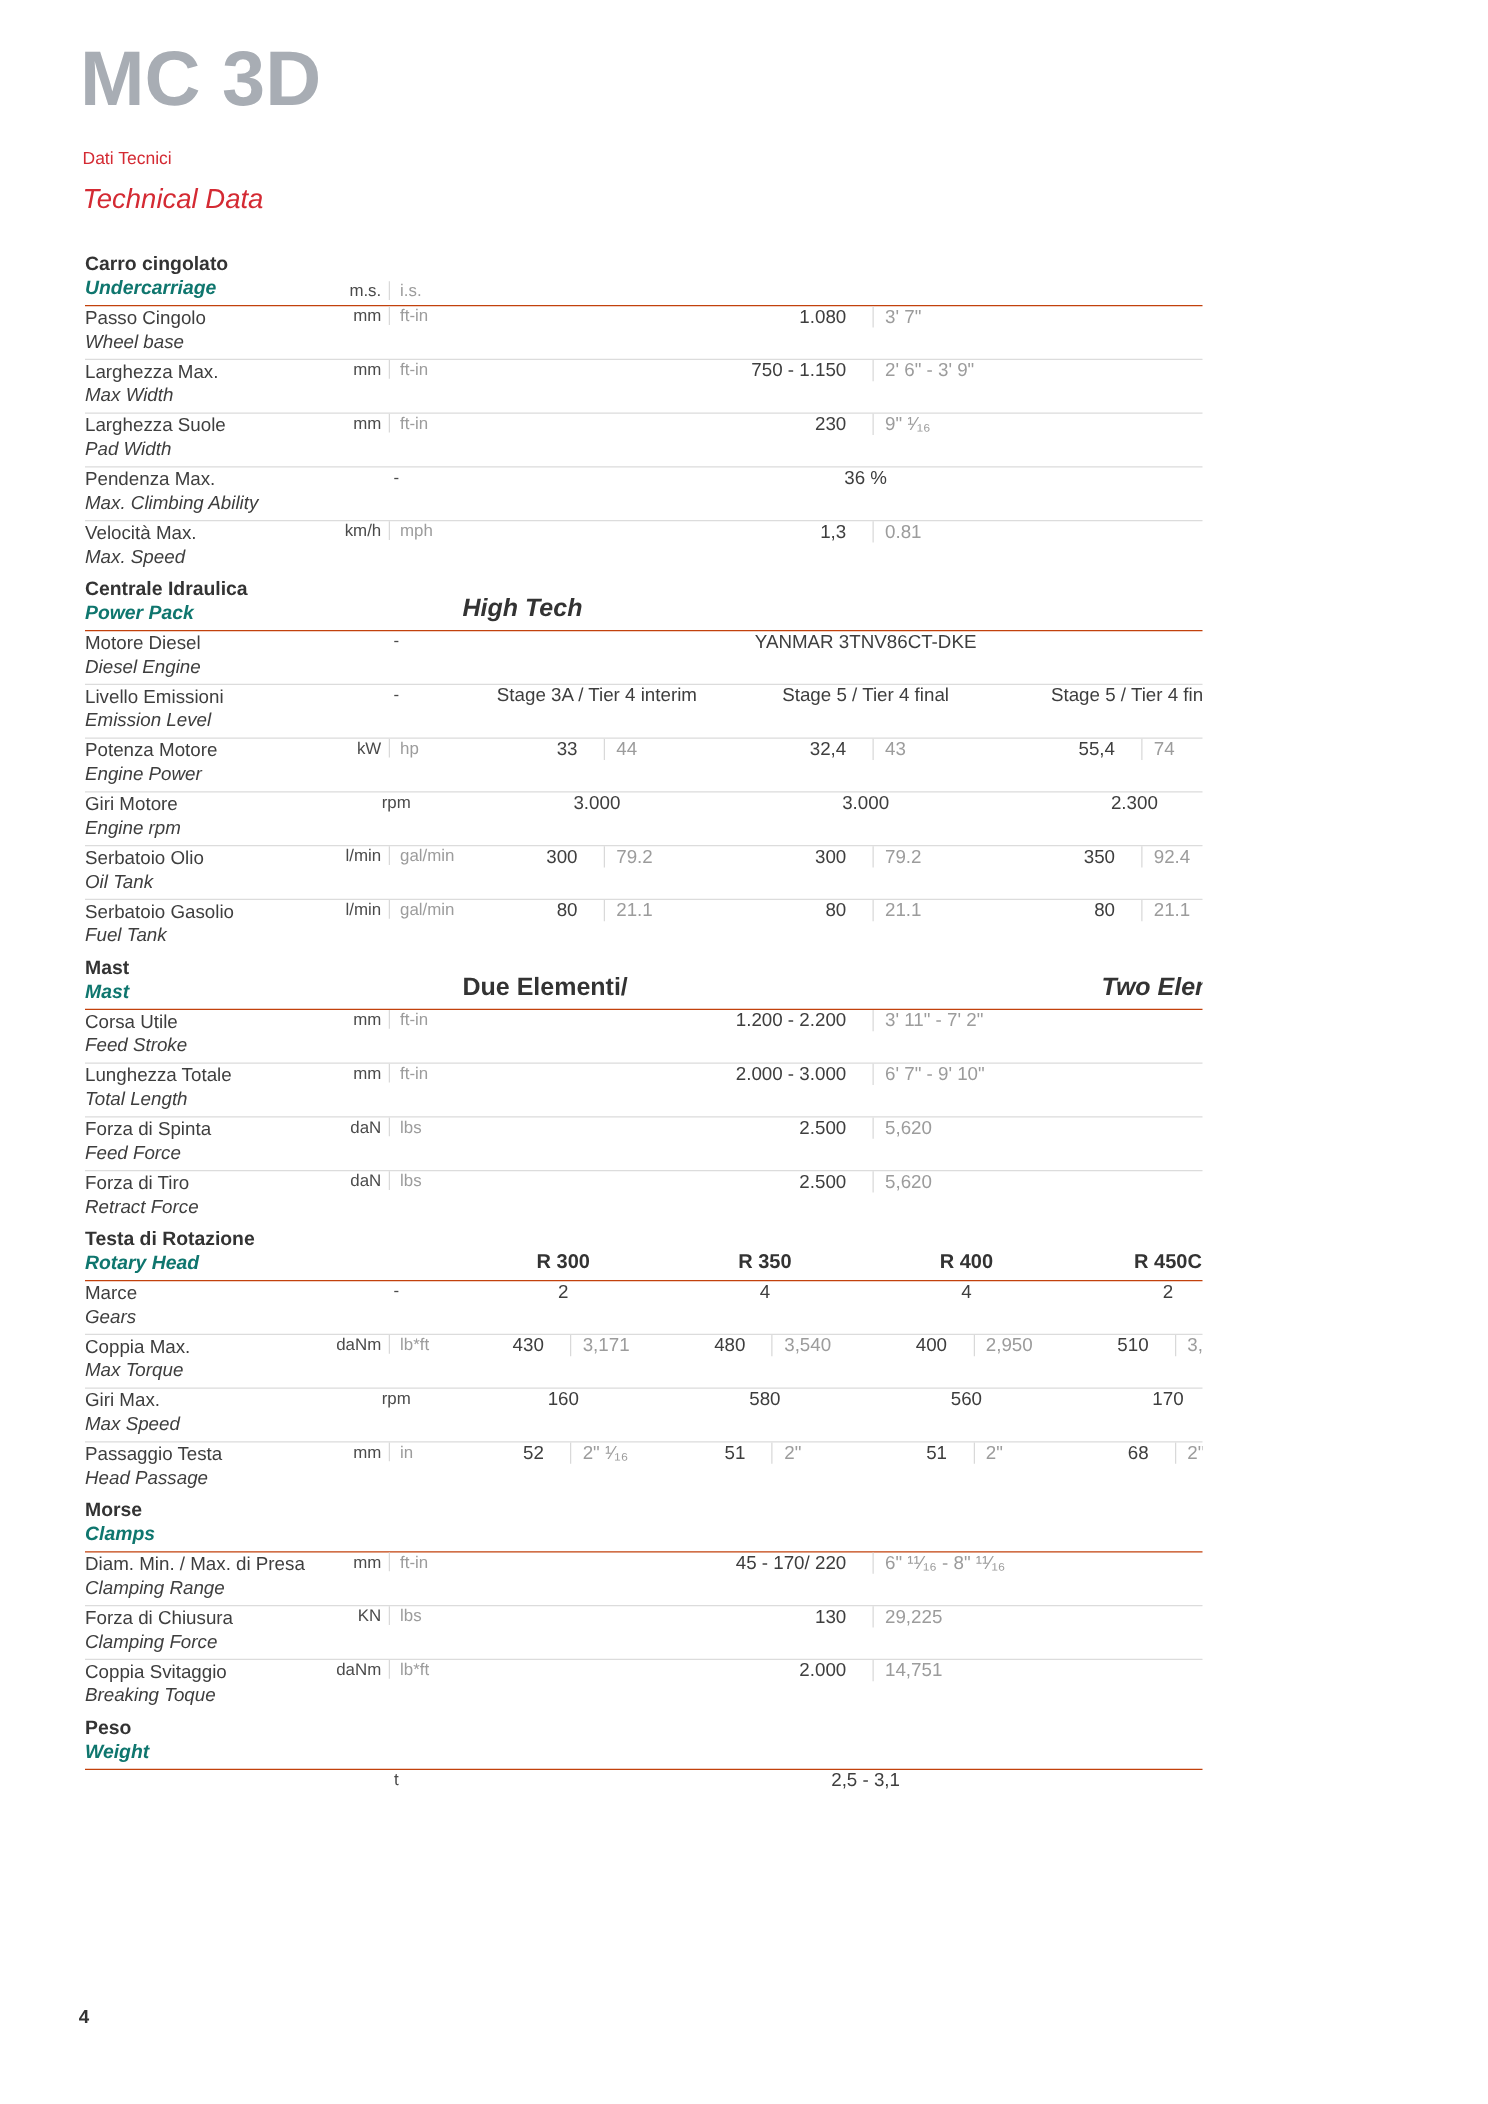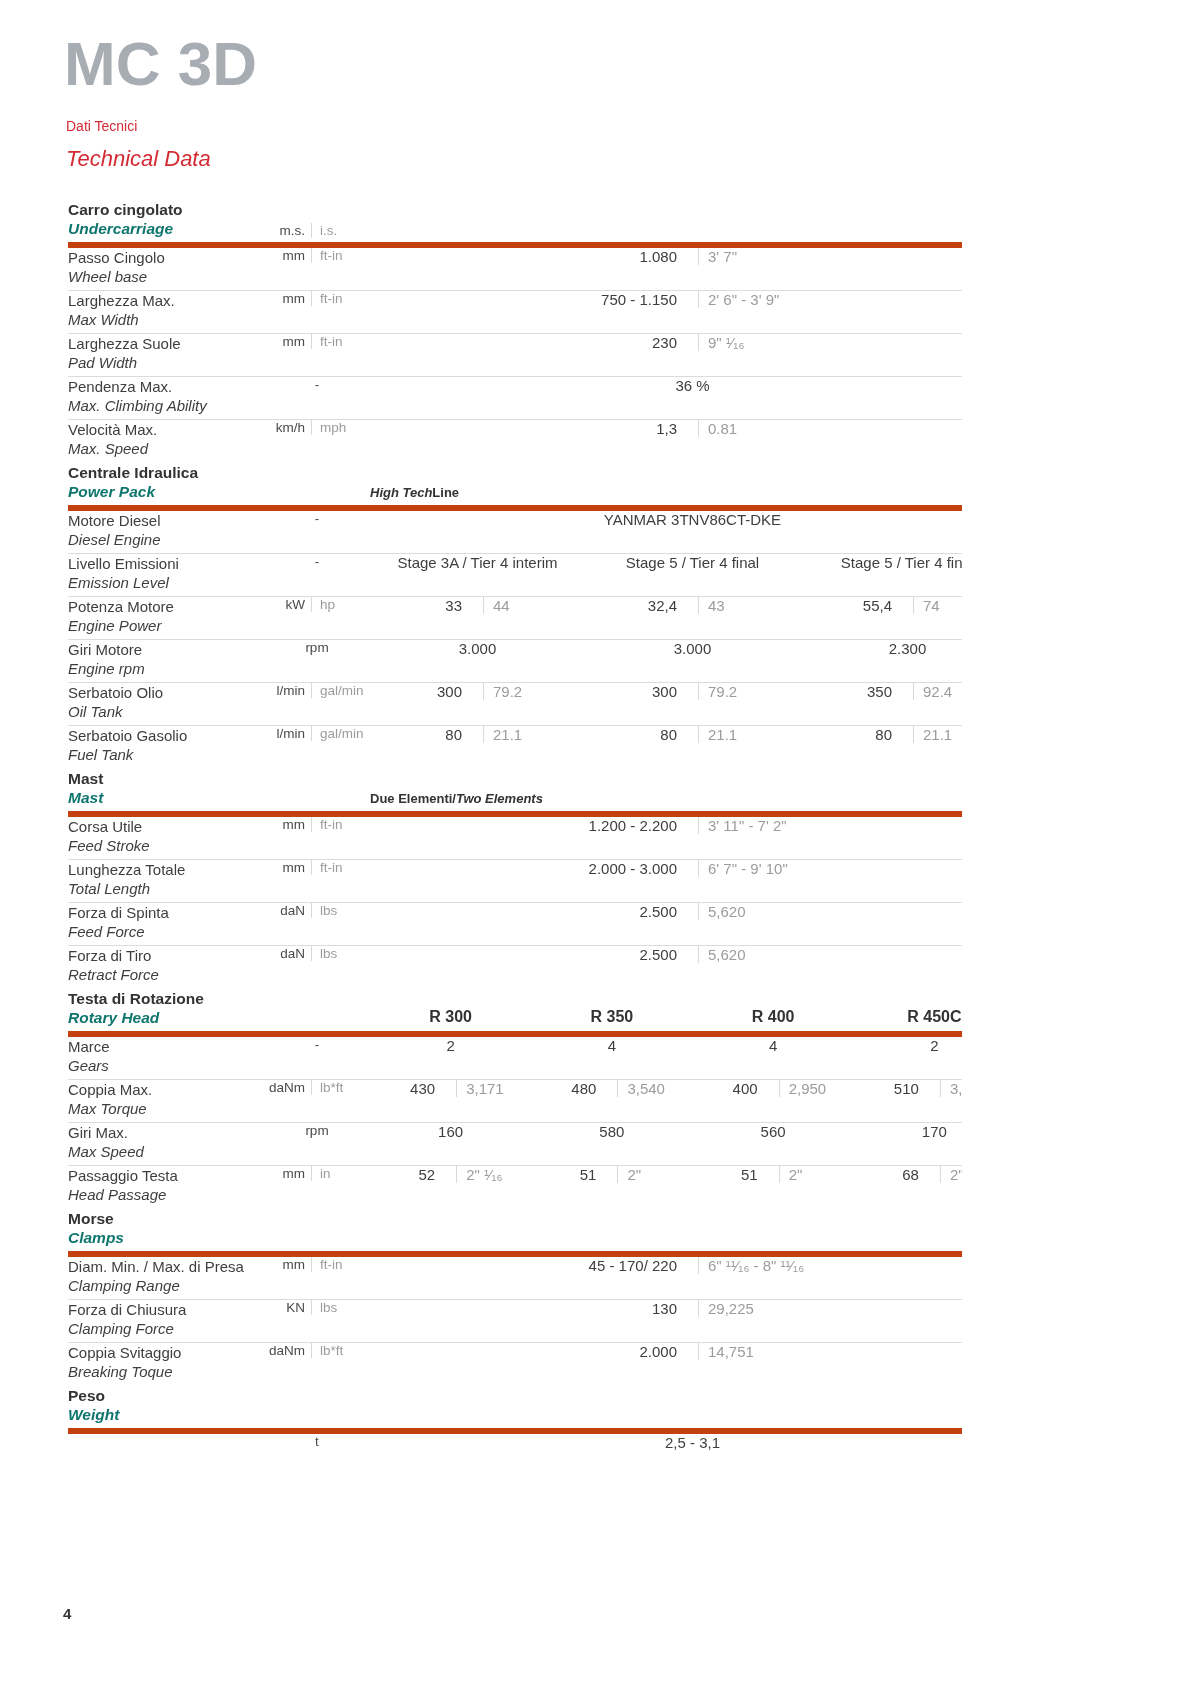--- a/index.html
+++ b/index.html
@@ -12,21 +12,21 @@
     position:absolute; left:64px; top:28px;
     font-size:62px; font-weight:bold; color:#a8adb4; letter-spacing:0px;
   }
   .sub-it { position:absolute; left:66px; top:118px; font-size:14px; color:#d42a33; }
   .sub-en { position:absolute; left:66px; top:146px; font-size:22px; font-style:italic; color:#d42a33; }
 
   .spec-table { position:absolute; left:68px; top:200px; width:947px; }
 
   .sec-header {
     display:flex; align-items:flex-end; min-height:45px; box-sizing:border-box;
-    padding-bottom:4px; border-bottom:6px solid #c2410c;
+    padding-bottom:4px; border-bottom:1px solid #c2410c;
   }
   .sec-label { width:196px; }
   .sec-label .it { font-size:15.5px; line-height:19px; font-weight:bold; color:#333333; }
   .sec-label .en { font-size:15.5px; line-height:19px; font-weight:bold; font-style:italic; color:#0f766e; }
 
   .row {
     display:flex; align-items:flex-start; min-height:43px; box-sizing:border-box;
     border-bottom:1px solid #dcdcdc;
   }
   .section .row:last-child { border-bottom:none; }
@@ -64,22 +64,22 @@
     flex:1; box-sizing:border-box; padding-left:9px;
     display:flex; align-items:center;
     font-size:15px; color:#9c9c9c; white-space:nowrap;
   }
   .cell .center {
     flex:1; display:flex; align-items:center; justify-content:center;
     font-size:15px; color:#3e3e3e; text-align:center; white-space:nowrap;
   }
 
   .hdr-note {
-    flex:1; display:flex; align-items:flex-end; justify-content:flex-start;
-    font-size:13px; font-weight:bold; color:#333333; padding-bottom:1px;
+    flex:1; display:flex; align-items:flex-end; justify-content:space-between;
+    font-size:20px; font-weight:bold; color:#333333; padding-bottom:1px;
   }
   .hdr-note .italic { font-style:italic; }
   .hdr-cols { flex:1; display:flex; }
   .hdr-col {
     flex:1; display:flex; align-items:flex-end; justify-content:center;
     font-size:16px; font-weight:bold; color:#333333; padding-bottom:1px;
   }
 
   .page-number {
     position:absolute; left:63px; top:1605px;

